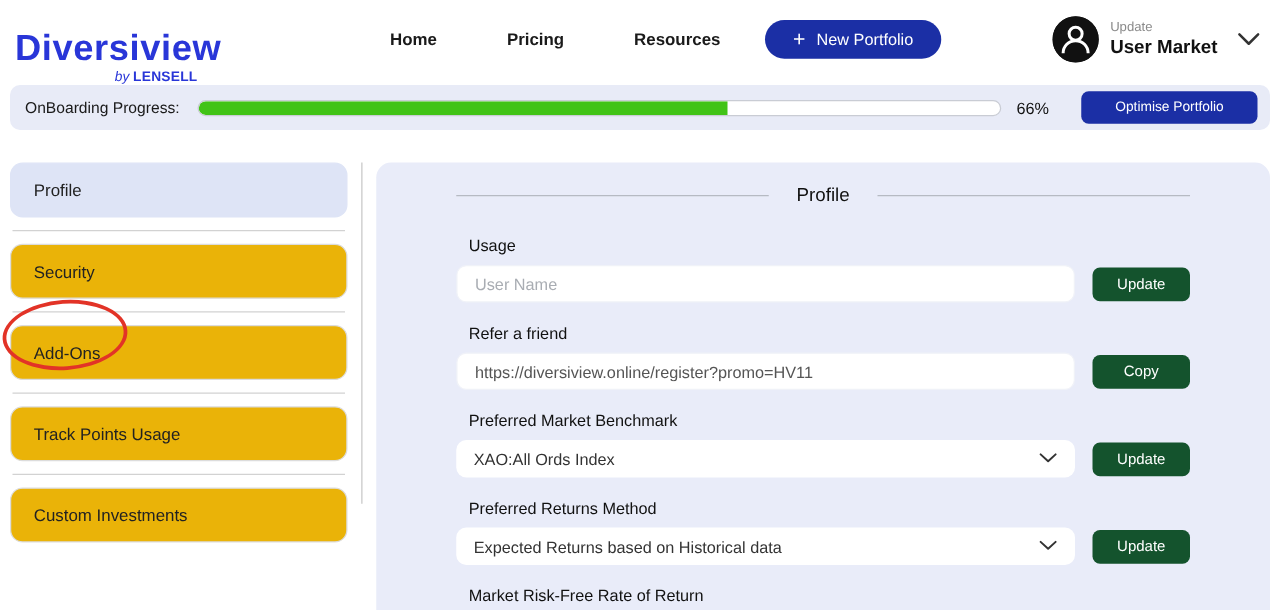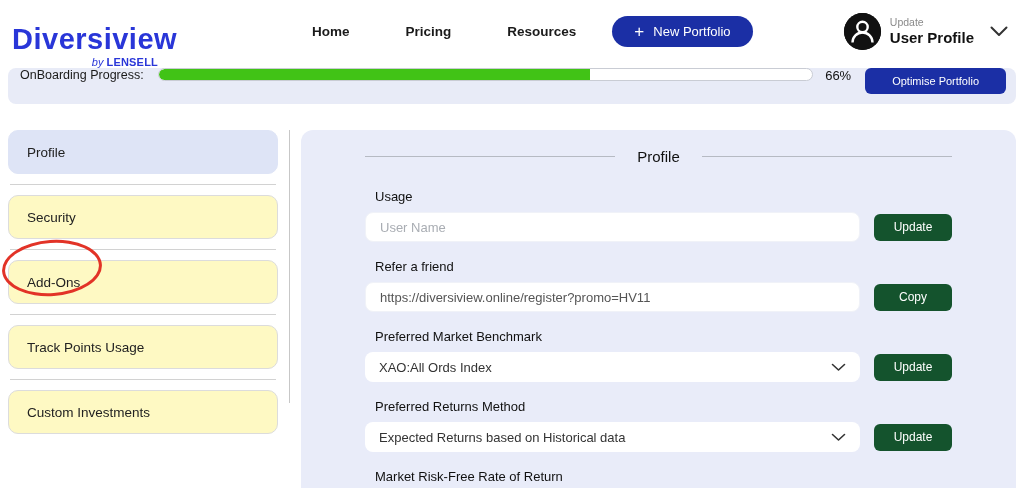--- a/index.html
+++ b/index.html
@@ -21,33 +21,33 @@
   .btn-new-portfolio .plus { font-size:17px; font-weight:400; line-height:1; }
   .user-block { margin-left:auto; display:flex; align-items:center; }
   .avatar { width:37px; height:37px; border-radius:50%; background:#111; display:flex; align-items:center; justify-content:center; }
   .user-texts { margin-left:9px; display:flex; flex-direction:column; }
   .welcome { font-size:10.5px; color:#8a8a8a; }
   .username { font-size:15px; font-weight:700; color:#111; margin-top:1px; }
   .user-chevron { margin-left:16px; margin-right:4px; cursor:pointer; display:flex; }
 
   
   .banner { margin:6px 8px 0 8px; height:36px; background:#e8ebf7; border-radius:8px;
-    display:flex; padding:0 10px 0 12px; }
+    display:flex; align-items:center; padding:0 10px 0 12px; }
   .banner-label { font-size:12.5px; color:#1a1a1a; margin-right:14px; white-space:nowrap; }
   .progress-track { flex:1; height:13px; background:#fff; border:1px solid #c9ccd4; border-radius:7px; overflow:hidden; }
   .progress-fill { height:100%; background:#41c316; border-radius:6px 0 0 6px; }
   .percent { font-size:13px; color:#111; margin:0 14px 0 12px; white-space:nowrap; }
   .btn-optimise { height:26px; padding:0 27px; background:#1b2fa5; color:#fff; border:none; border-radius:6px;
-    font-size:11px; cursor:pointer; font-family:"Liberation Sans", sans-serif; }
+    font-size:11px; cursor:pointer; font-family:"Liberation Sans", sans-serif;margin-left:12px; }
 
   
   .content { display:flex; padding:0 8px; align-items:flex-start;margin-top:21px; }
   .sidebar { width:270px; flex-shrink:0; margin-top:5px; position:relative; }
   .side-item { height:44px; display:flex; align-items:center; padding-left:18px; font-size:13.5px; color:#222;
-    border-radius:10px; background:#fef9c3; border:1px solid #dcdcdc; cursor:pointer; }
+    border-radius:10px; background:#eab308; border:1px solid #dcdcdc; cursor:pointer; }
   .side-item.active { background:#dee4f6; border:1px solid #dee4f6; }
   .side-divider { height:1px; background:#d2d2d2; margin:10px 2px; }
   .red-ellipse { position:absolute; left:-6px; top:110px; width:100px; height:56px;
     border:3.5px solid #e23327; border-radius:50%; transform:rotate(-4deg); pointer-events:none; z-index:2; }
   .v-divider { width:1px; background:#c7c7c7; height:273px; margin:5px 11px 0 11px; flex-shrink:0; }
 
   .main-panel { flex:1; margin-top:5px; background:#e9ecf9; border-radius:12px; height:380px;
     padding:18px 64px 0 64px; }
   .heading-row { display:flex; align-items:center; gap:22px; margin-bottom:24px; }
   .heading-row .line { flex:1; height:1.5px; background:#b6bac3; }
@@ -88,21 +88,21 @@
   <div class="user-block">
     <div class="avatar">
       <svg width="37" height="37" viewBox="0 0 37 37">
         <circle cx="18.5" cy="18.5" r="18.5" fill="#111"></circle>
         <circle cx="18.5" cy="14" r="5.2" fill="none" stroke="#fff" stroke-width="2.4"></circle>
         <path d="M8.5 29.5 a10 10 0 0 1 20 0" fill="none" stroke="#fff" stroke-width="2.4"></path>
       </svg>
     </div>
     <div class="user-texts">
       <span class="welcome">Update</span>
-      <span class="username">User Profile</span>
+      <span class="username">User Market</span>
     </div>
     <span class="user-chevron">
       <svg width="18" height="11" viewBox="0 0 18 11">
           <path d="M1.5 1.5 L9 9 L16.5 1.5" fill="none" stroke="#333" stroke-width="2" stroke-linecap="round" stroke-linejoin="round"></path>
         </svg>
     </span>
   </div>
 </div>
 
 <div class="banner">

